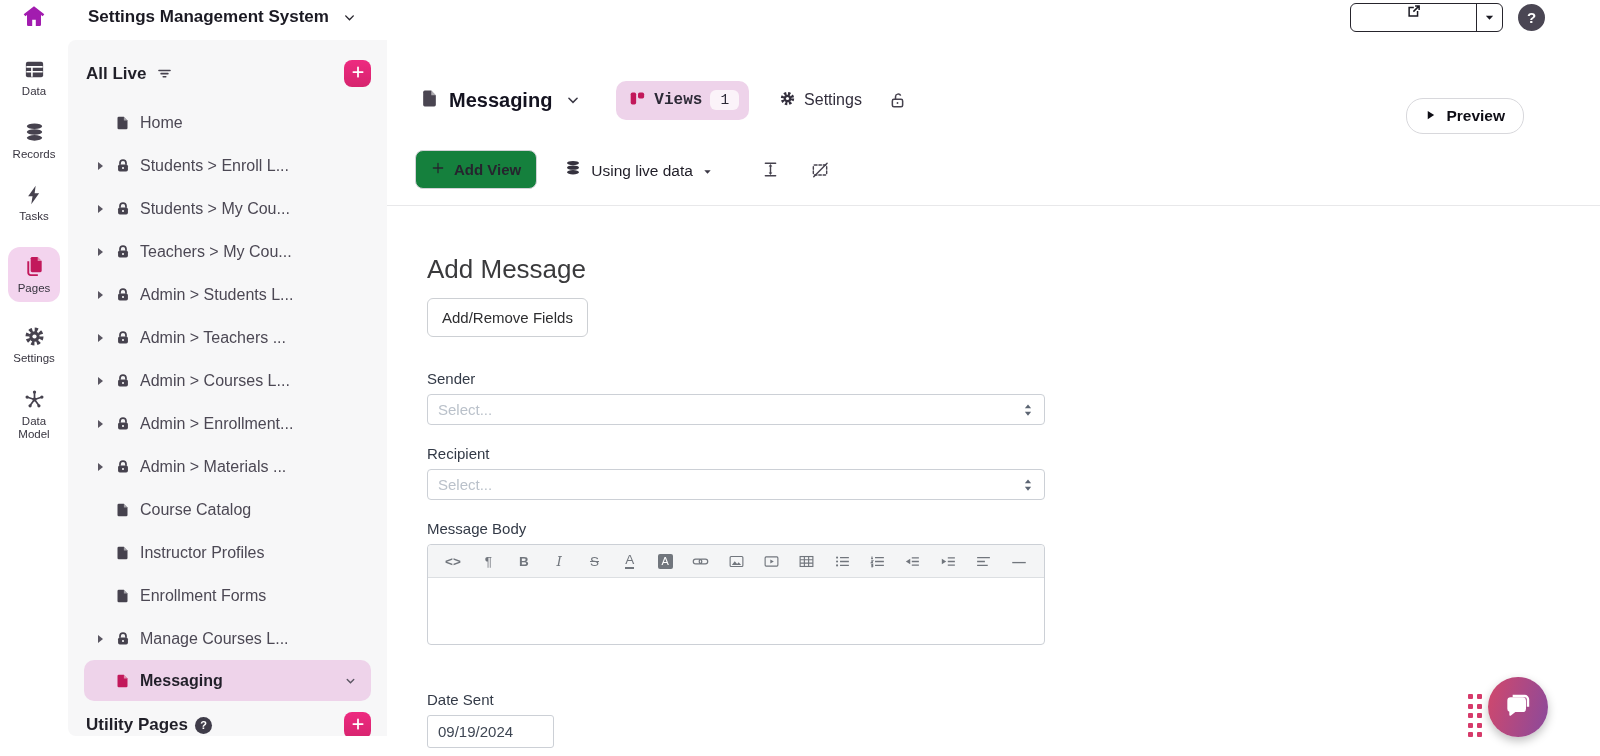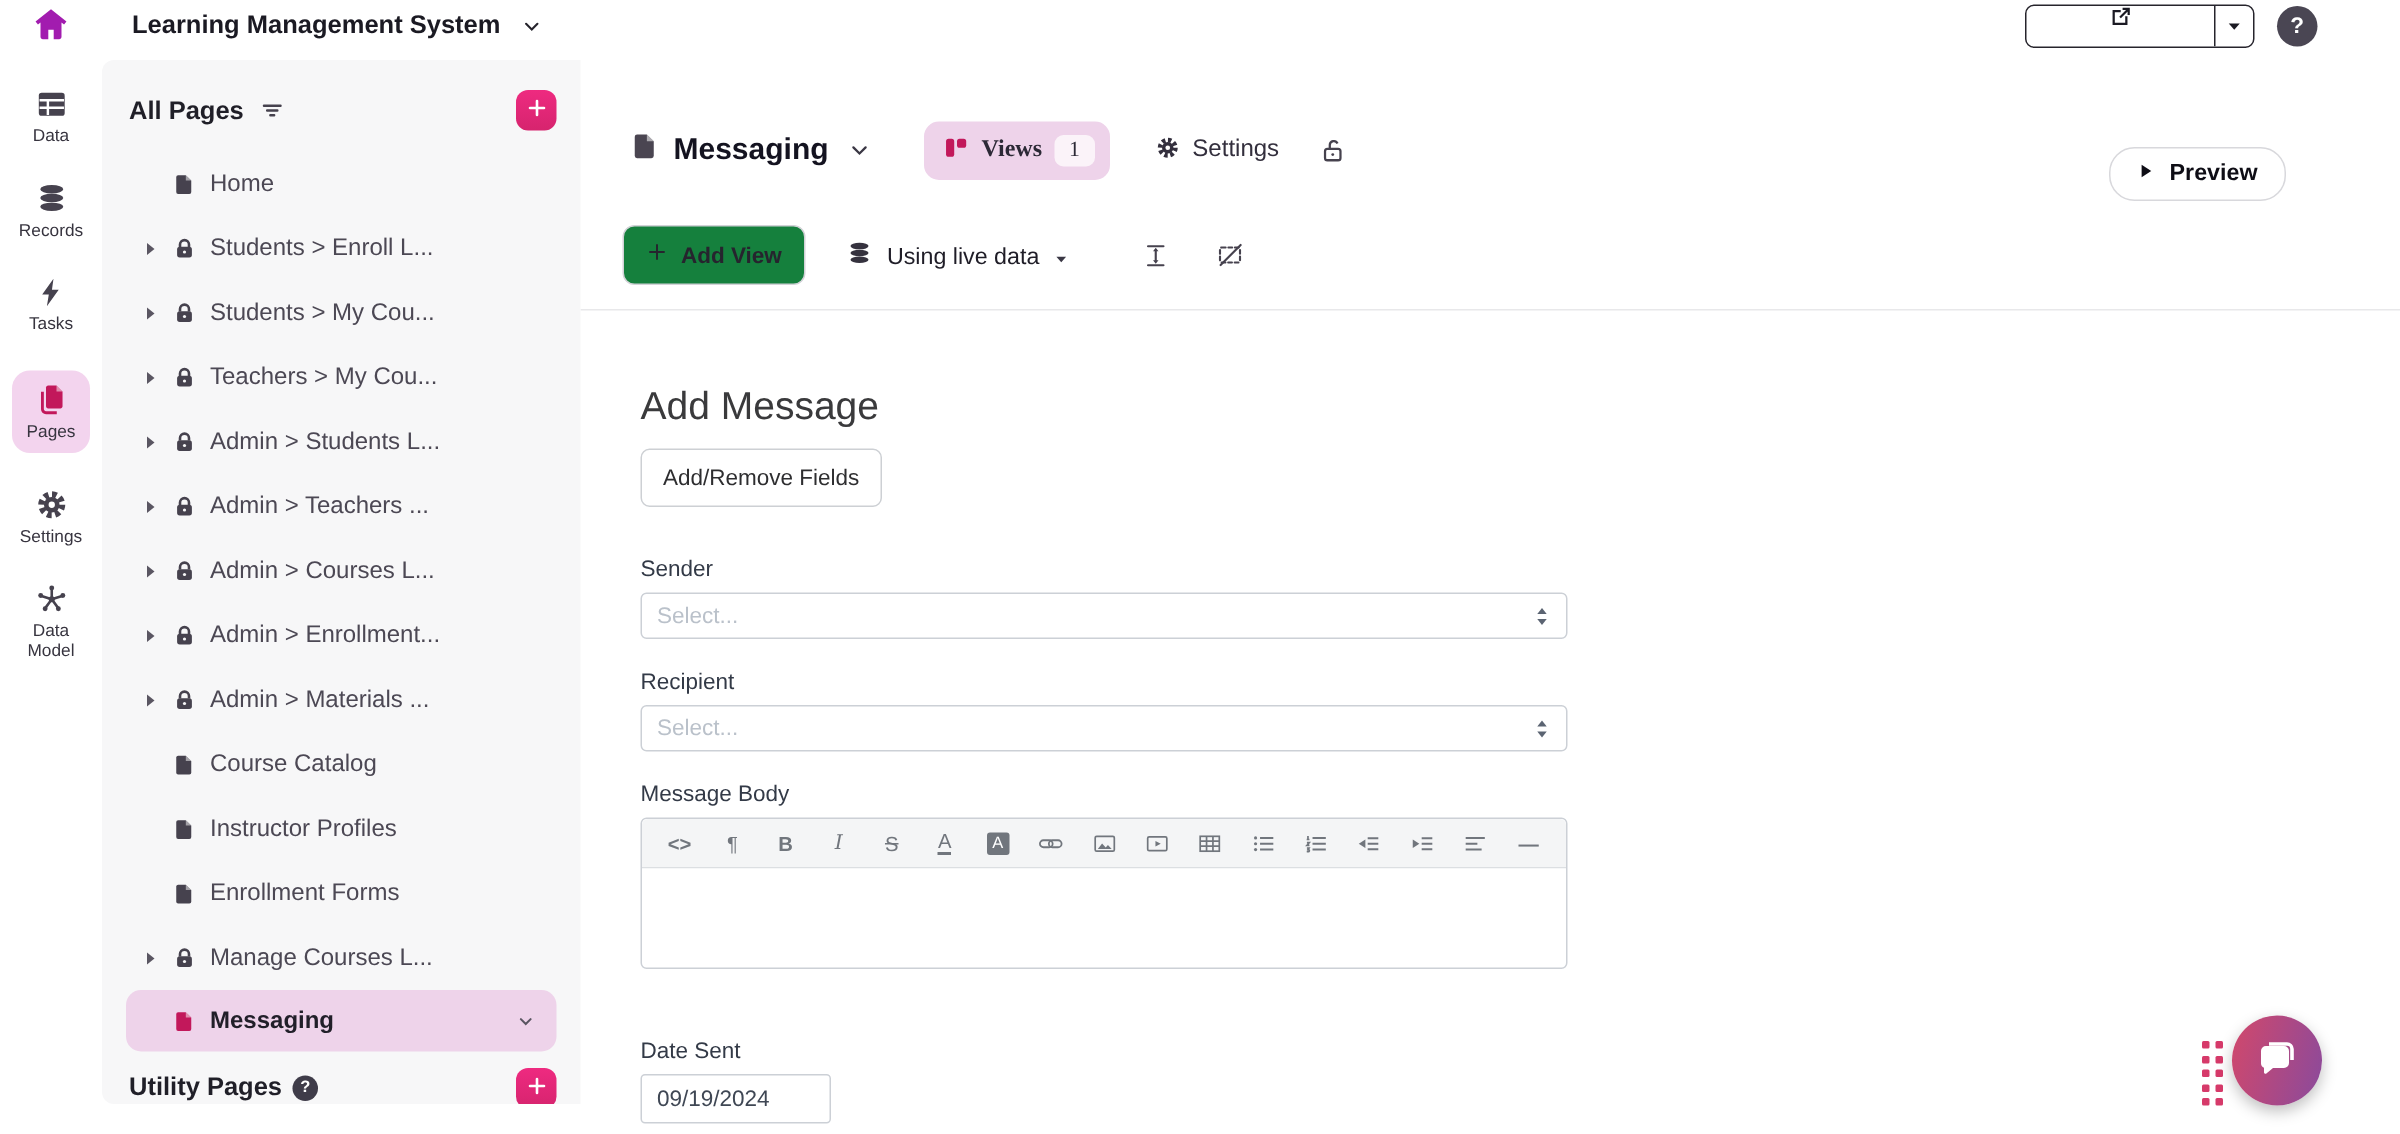--- a/index.html
+++ b/index.html
@@ -56,21 +56,21 @@
   .p-item.selected .dd { display:flex; }
   .sb-foot { position:absolute; left:0; right:0; bottom:-14px; display:flex; align-items:center; padding:0 16px 0 18px; height:50px; }
   .sb-foot .sb-title { font-size:17px; }
   .mini-q { width:17px; height:17px; margin-left:7px; border-radius:50%; background:#3f3c49; color:#fff; font-size:11px; font-weight:700; display:flex; align-items:center; justify-content:center; }
 
   
   .main { flex:1; display:flex; flex-direction:column; }
   .page-head { display:flex; align-items:center; padding:26px 76px 0 33px; }
   .ph-title { font-size:20px; font-weight:700; color:#141320; margin-left:10px; }
   .ph-caret { margin-left:14px; display:flex; }
-  .tab-views { display:flex; align-items:center; gap:8px; background:var(--pink-bg-soft,#eed3ea); border:none; cursor:pointer; border-radius:10px; padding:9px 10px 9px 13px; margin-left:36px; font-family:Liberation Serif, serif; }
+  .tab-views { display:flex; align-items:center; gap:8px; background:var(--pink-bg-soft,#eed3ea); border:none; cursor:pointer; border-radius:10px; padding:9px 10px 9px 13px; margin-left:36px; font-family:Liberation Mono, monospace; }
   .tab-views .t { font-size:16px; font-weight:600; color:#2c2936; }
   .views-badge { background:#fbf3f9; border-radius:6px; padding:2px 10px; font-size:14.5px; color:#2c2936; }
   .tab-settings { display:flex; align-items:center; gap:8px; margin-left:30px; background:none; border:none; cursor:pointer; font-family:inherit; }
   .tab-settings .t { font-size:16px; color:#332f3d; }
   .head-lock { margin-left:26px; display:flex; background:none; border:none; cursor:pointer; }
   .preview-btn { margin-left:auto; display:flex; align-items:center; gap:10px; border:1px solid #d8d8dc; background:#fff; border-radius:17px; padding:8px 18px; font-size:15.5px; font-weight:700; color:#0e0d15; cursor:pointer; font-family:inherit;margin-top:32px; }
 
   .view-toolbar { display:flex; align-items:center; padding:16px 24px 16px 28px; border-bottom:1px solid var(--divider,#e8e8ea); }
   .add-view-btn { display:flex; align-items:center; gap:9px; border:1px solid #d2d2d7; background:#15803d; border-radius:8px; padding:10px 15px; font-size:15px; font-weight:600; color:#26242e; cursor:pointer; font-family:inherit; }
   .live-data { display:flex; align-items:flex-end; gap:9px; margin-left:27px; background:none; border:none; cursor:pointer; font-family:Liberation Sans, sans-serif; }
@@ -114,21 +114,21 @@
   <header class="topbar">
     <div class="home-slot">
       <button style="background:none;border:none;cursor:pointer;display:flex">
         <span>
           <svg width="24" height="24" viewBox="0 0 24 24">
               <path fill="var(--home-purple,#a21caf)" d="M12 2.2l10.3 8.1-1.6 2-1.7-1.3v9.5c0 .9-.7 1.6-1.6 1.6h-3.6v-6.3h-3.6v6.3H6.6c-.9 0-1.6-.7-1.6-1.6V11l-1.7 1.3-1.6-2z"></path>
             </svg>
         </span>
       </button>
     </div>
-    <span class="app-title">Learning Management System</span>
+    <span class="app-title">Settings Management System</span>
     <span class="title-caret">
       <svg width="13" height="13" viewBox="0 0 24 24" fill="none" stroke="#26242c" stroke-width="2.6" stroke-linecap="round">
           <path d="M5 9l7 7 7-7"></path>
         </svg>
     </span>
     <div class="topbar-right">
       <div class="live-btn">
         <button class="main">
           <span>
             <svg width="15" height="15" viewBox="0 0 24 24" fill="none" stroke="#1b1a23" stroke-width="2.4">
@@ -214,21 +214,21 @@
               <circle cx="16.6" cy="18.6" r="1.7" stroke="none"></circle>
               <circle cx="7.4" cy="18.6" r="1.7" stroke="none"></circle>
             </svg>
         </span>
         <span class="lab">Data Model</span>
       </button>
     </nav>
 
     <aside class="sidebar">
       <div class="sb-head">
-        <span class="sb-title">All Pages</span>
+        <span class="sb-title">All Live</span>
         <span class="sb-filter">
           <svg width="17" height="17" viewBox="0 0 20 20" fill="none" stroke="#46424e" stroke-width="1.9" stroke-linecap="round">
               <path d="M3.5 6.5h13M6 10.2h8M8.5 13.9h3"></path>
             </svg>
         </span>
         <button class="pink-sq-btn">
           <span>
             <svg width="14" height="14" viewBox="0 0 24 24" stroke="#fff" stroke-width="3" stroke-linecap="round">
                 <path d="M12 4v16M4 12h16"></path>
               </svg>

